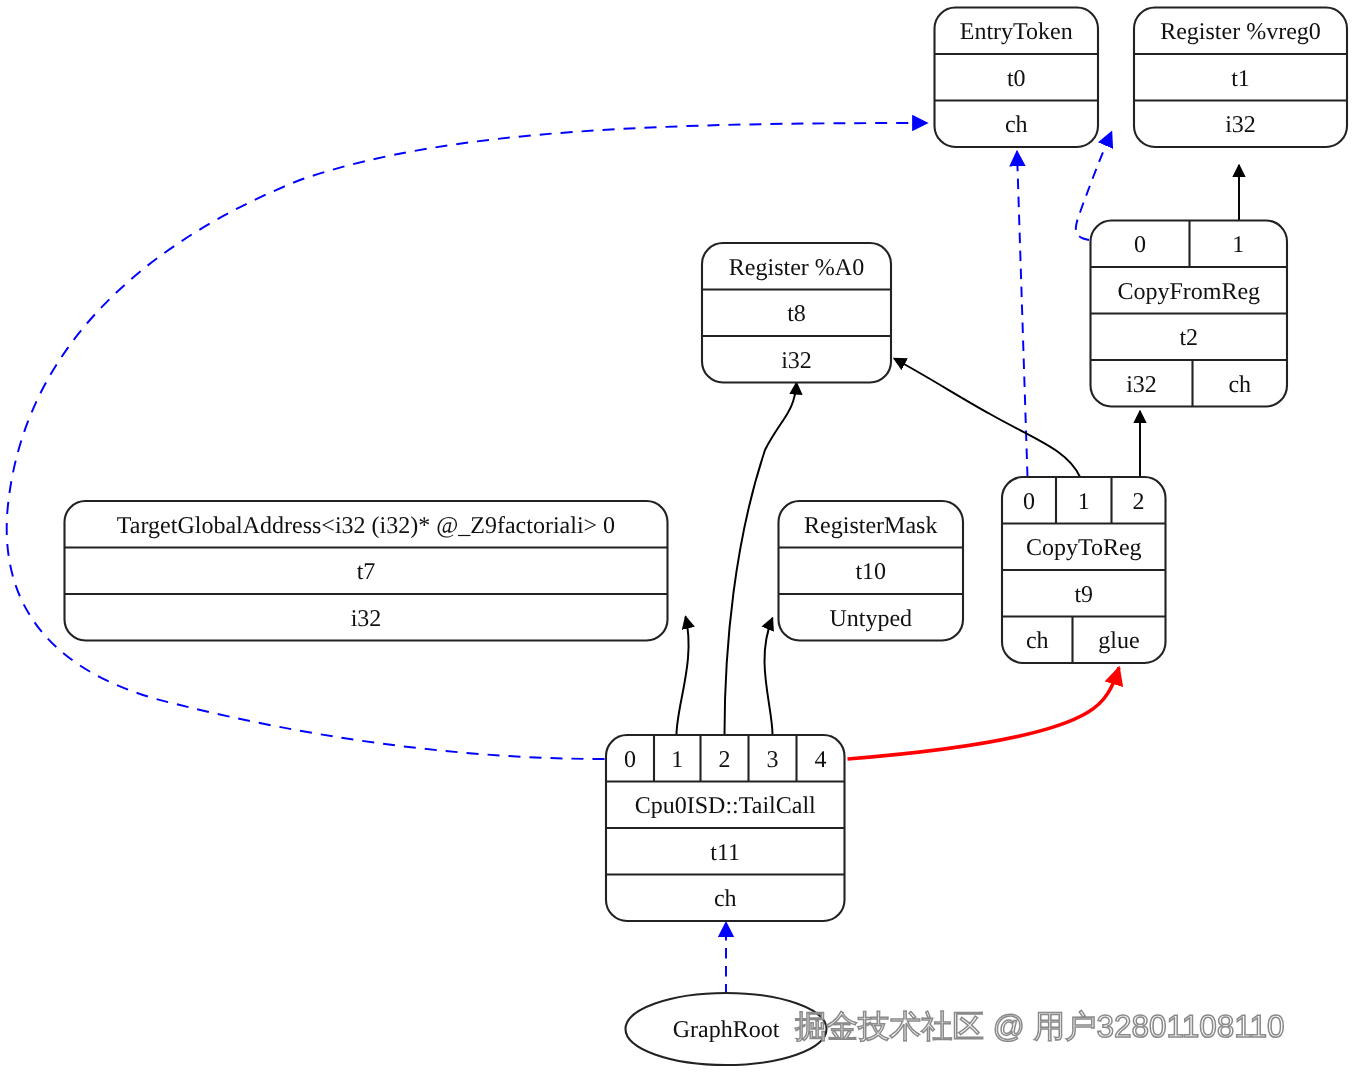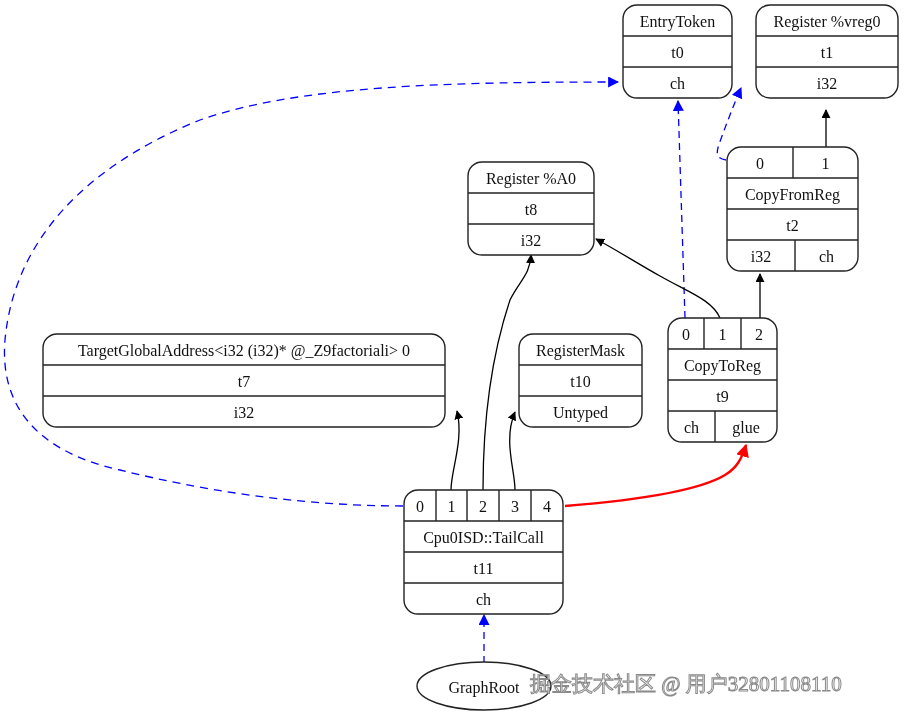--- a/index.html
+++ b/index.html
@@ -1,21 +1,21 @@
 <!DOCTYPE html>
 <html><head>
 <meta charset="utf-8">
 <style>
   html, body { margin: 0; padding: 0; background: #ffffff; }
   body { width: 905px; height: 716px; overflow: hidden; position: relative; font-family: "Liberation Serif", "DejaVu Serif", serif; }
   #graph { position: absolute; left: 0; top: 0; width: 905px; height: 716px; }
   .node-text { font-family: "Liberation Serif", "DejaVu Serif", serif; font-size: 16px; fill: #111; text-anchor: middle; dominant-baseline: central; }
   .node-box { fill: #ffffff; stroke: #222; stroke-width: 1.4; }
   .cell-line { stroke: #222; stroke-width: 1.4; }
-  .watermark { position: absolute; left: 530px; top: 670px; font-family: Liberation Serif, serif; font-size: 21px; color: rgba(255,255,255,0.9); -webkit-text-stroke: 1px #8a8a8a; letter-spacing: 0px; white-space: nowrap; }
+  .watermark { position: absolute; left: 530px; top: 670px; font-family: Liberation Sans, sans-serif; font-size: 21px; color: rgba(255,255,255,0.9); -webkit-text-stroke: 1px #8a8a8a; letter-spacing: 0px; white-space: nowrap; }
 </style>
 </head>
 <body>
 
 <svg id="graph" xmlns="http://www.w3.org/2000/svg" width="905" height="716" viewBox="0 0 905 716">
   <defs>
     <marker id="arrow-black" viewBox="0 0 10 10" refX="9" refY="5" markerWidth="9" markerHeight="9" orient="auto-start-reverse" markerUnits="userSpaceOnUse">
       <path d="M0,0 L10,5 L0,10 z" fill="#000"></path>
     </marker>
     <marker id="arrow-blue" viewBox="0 0 10 10" refX="9" refY="5" markerWidth="11" markerHeight="11" orient="auto-start-reverse" markerUnits="userSpaceOnUse">

